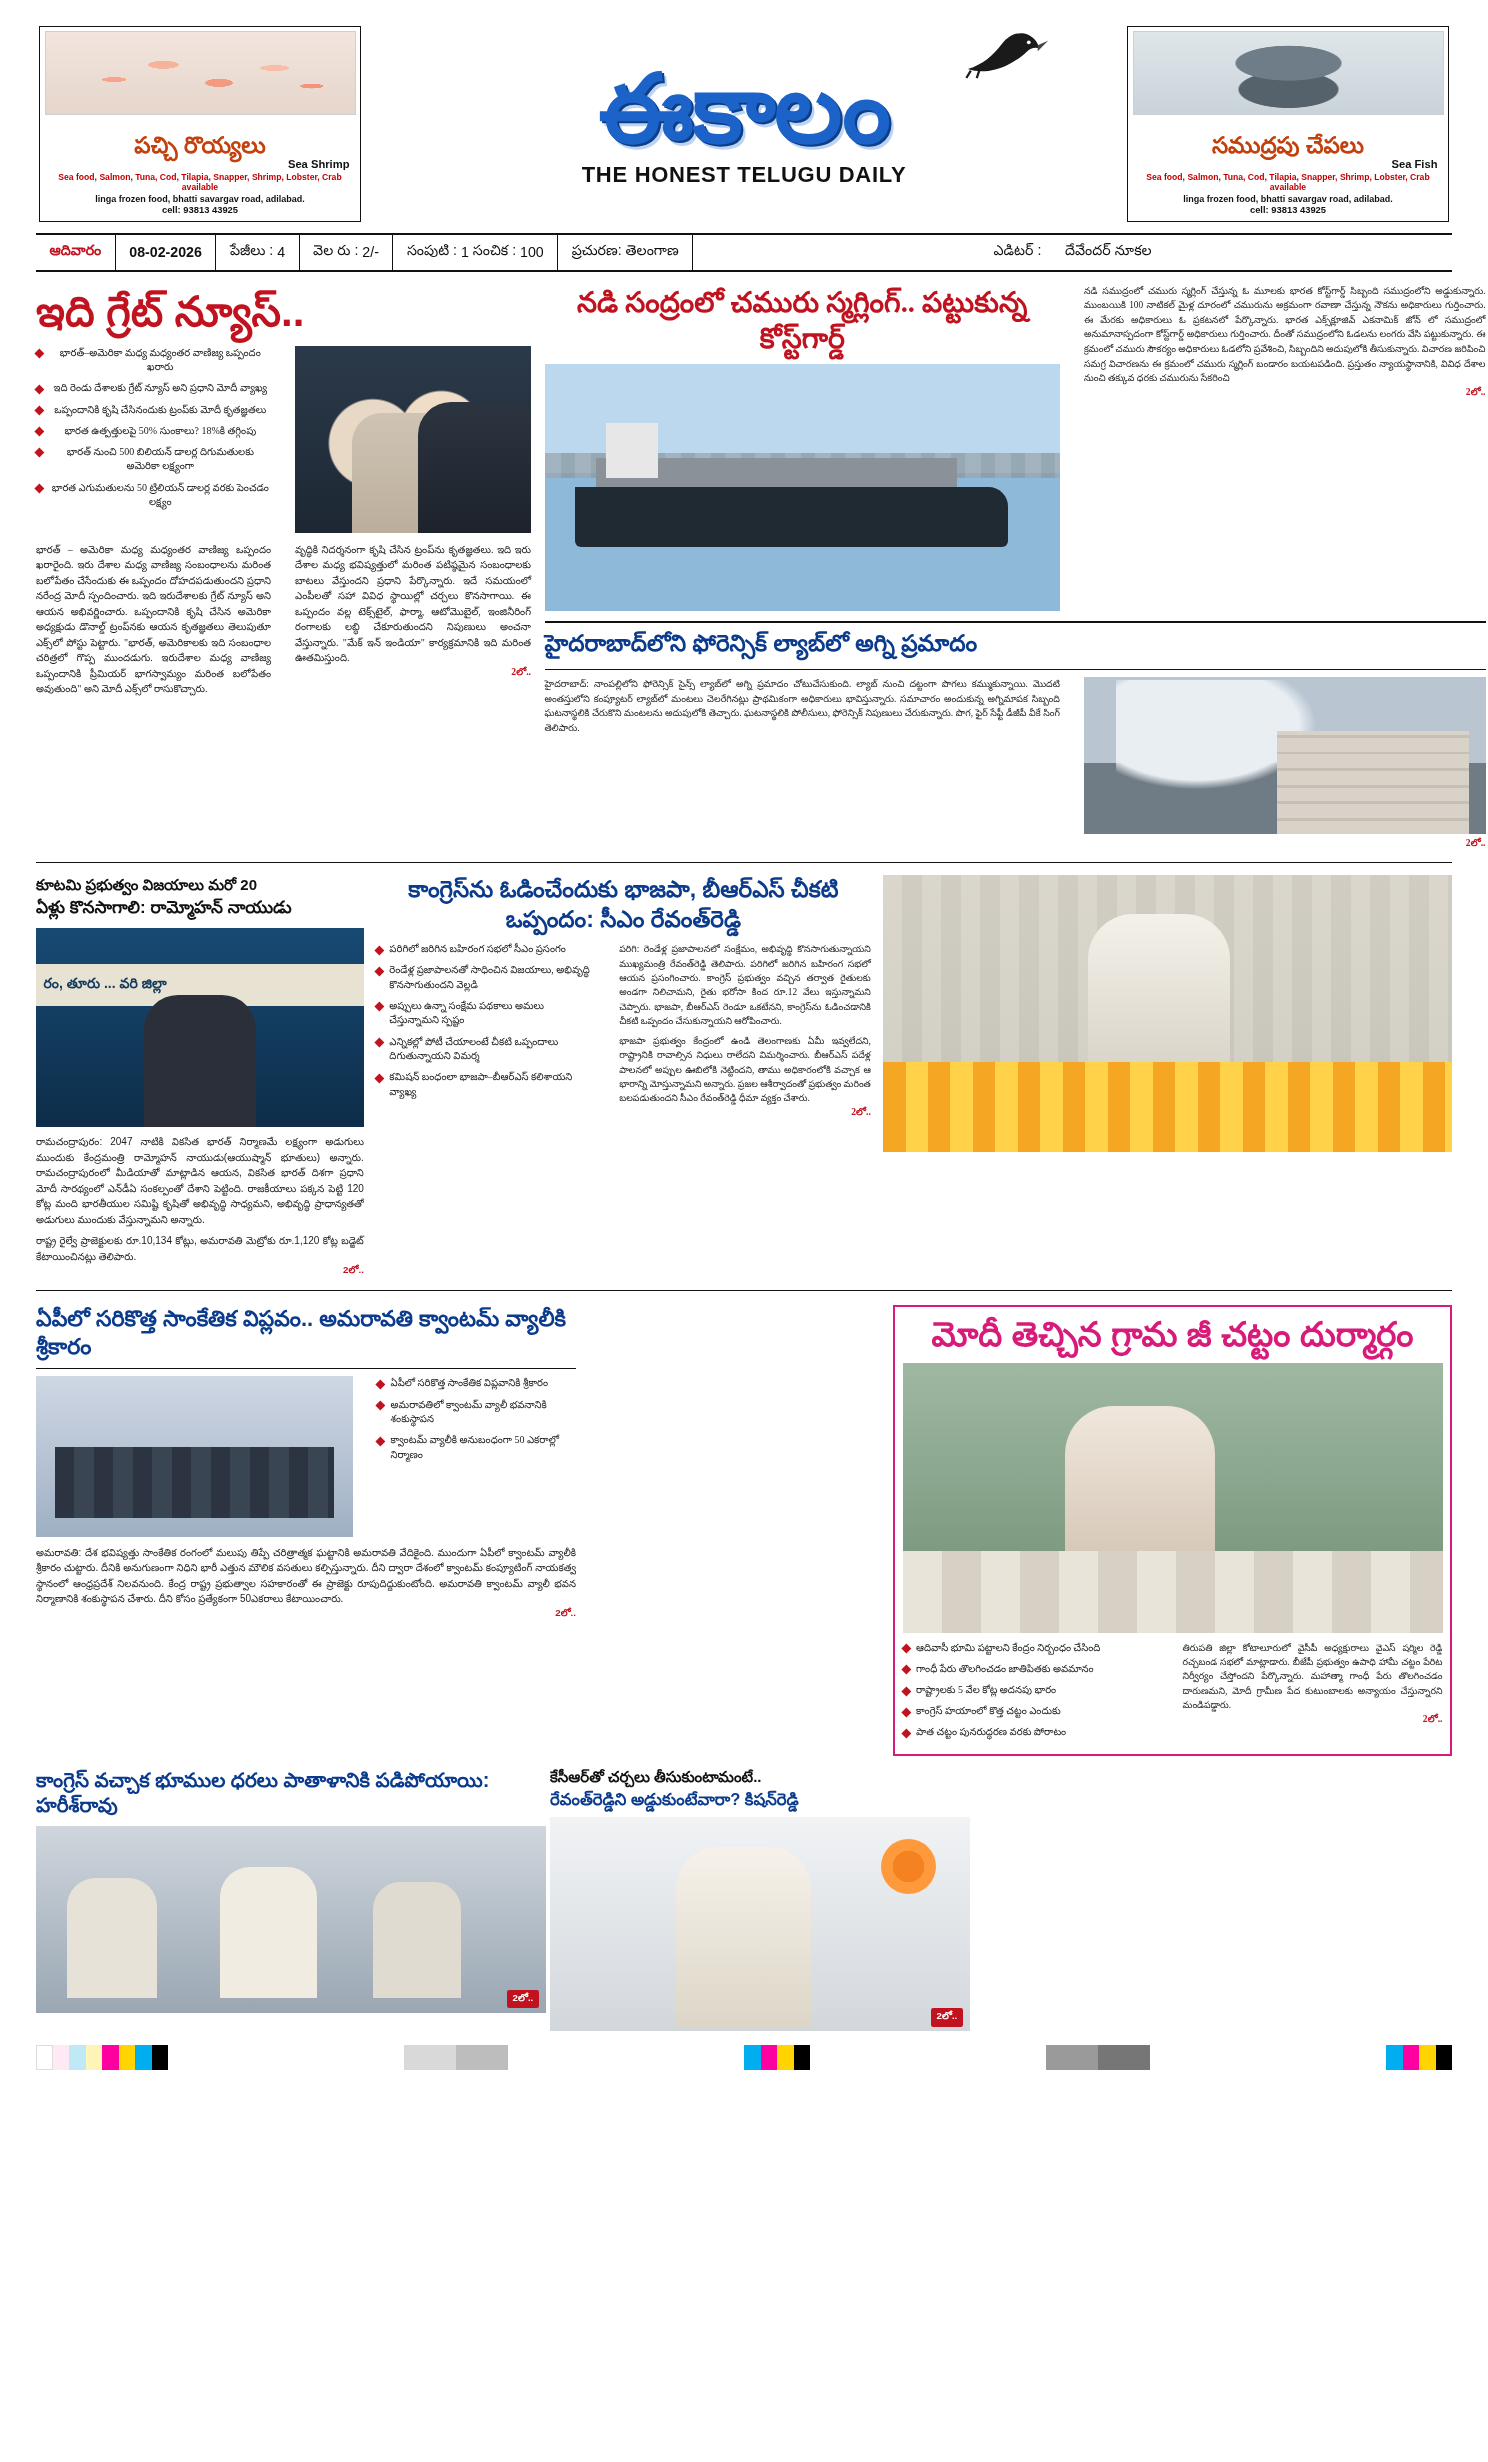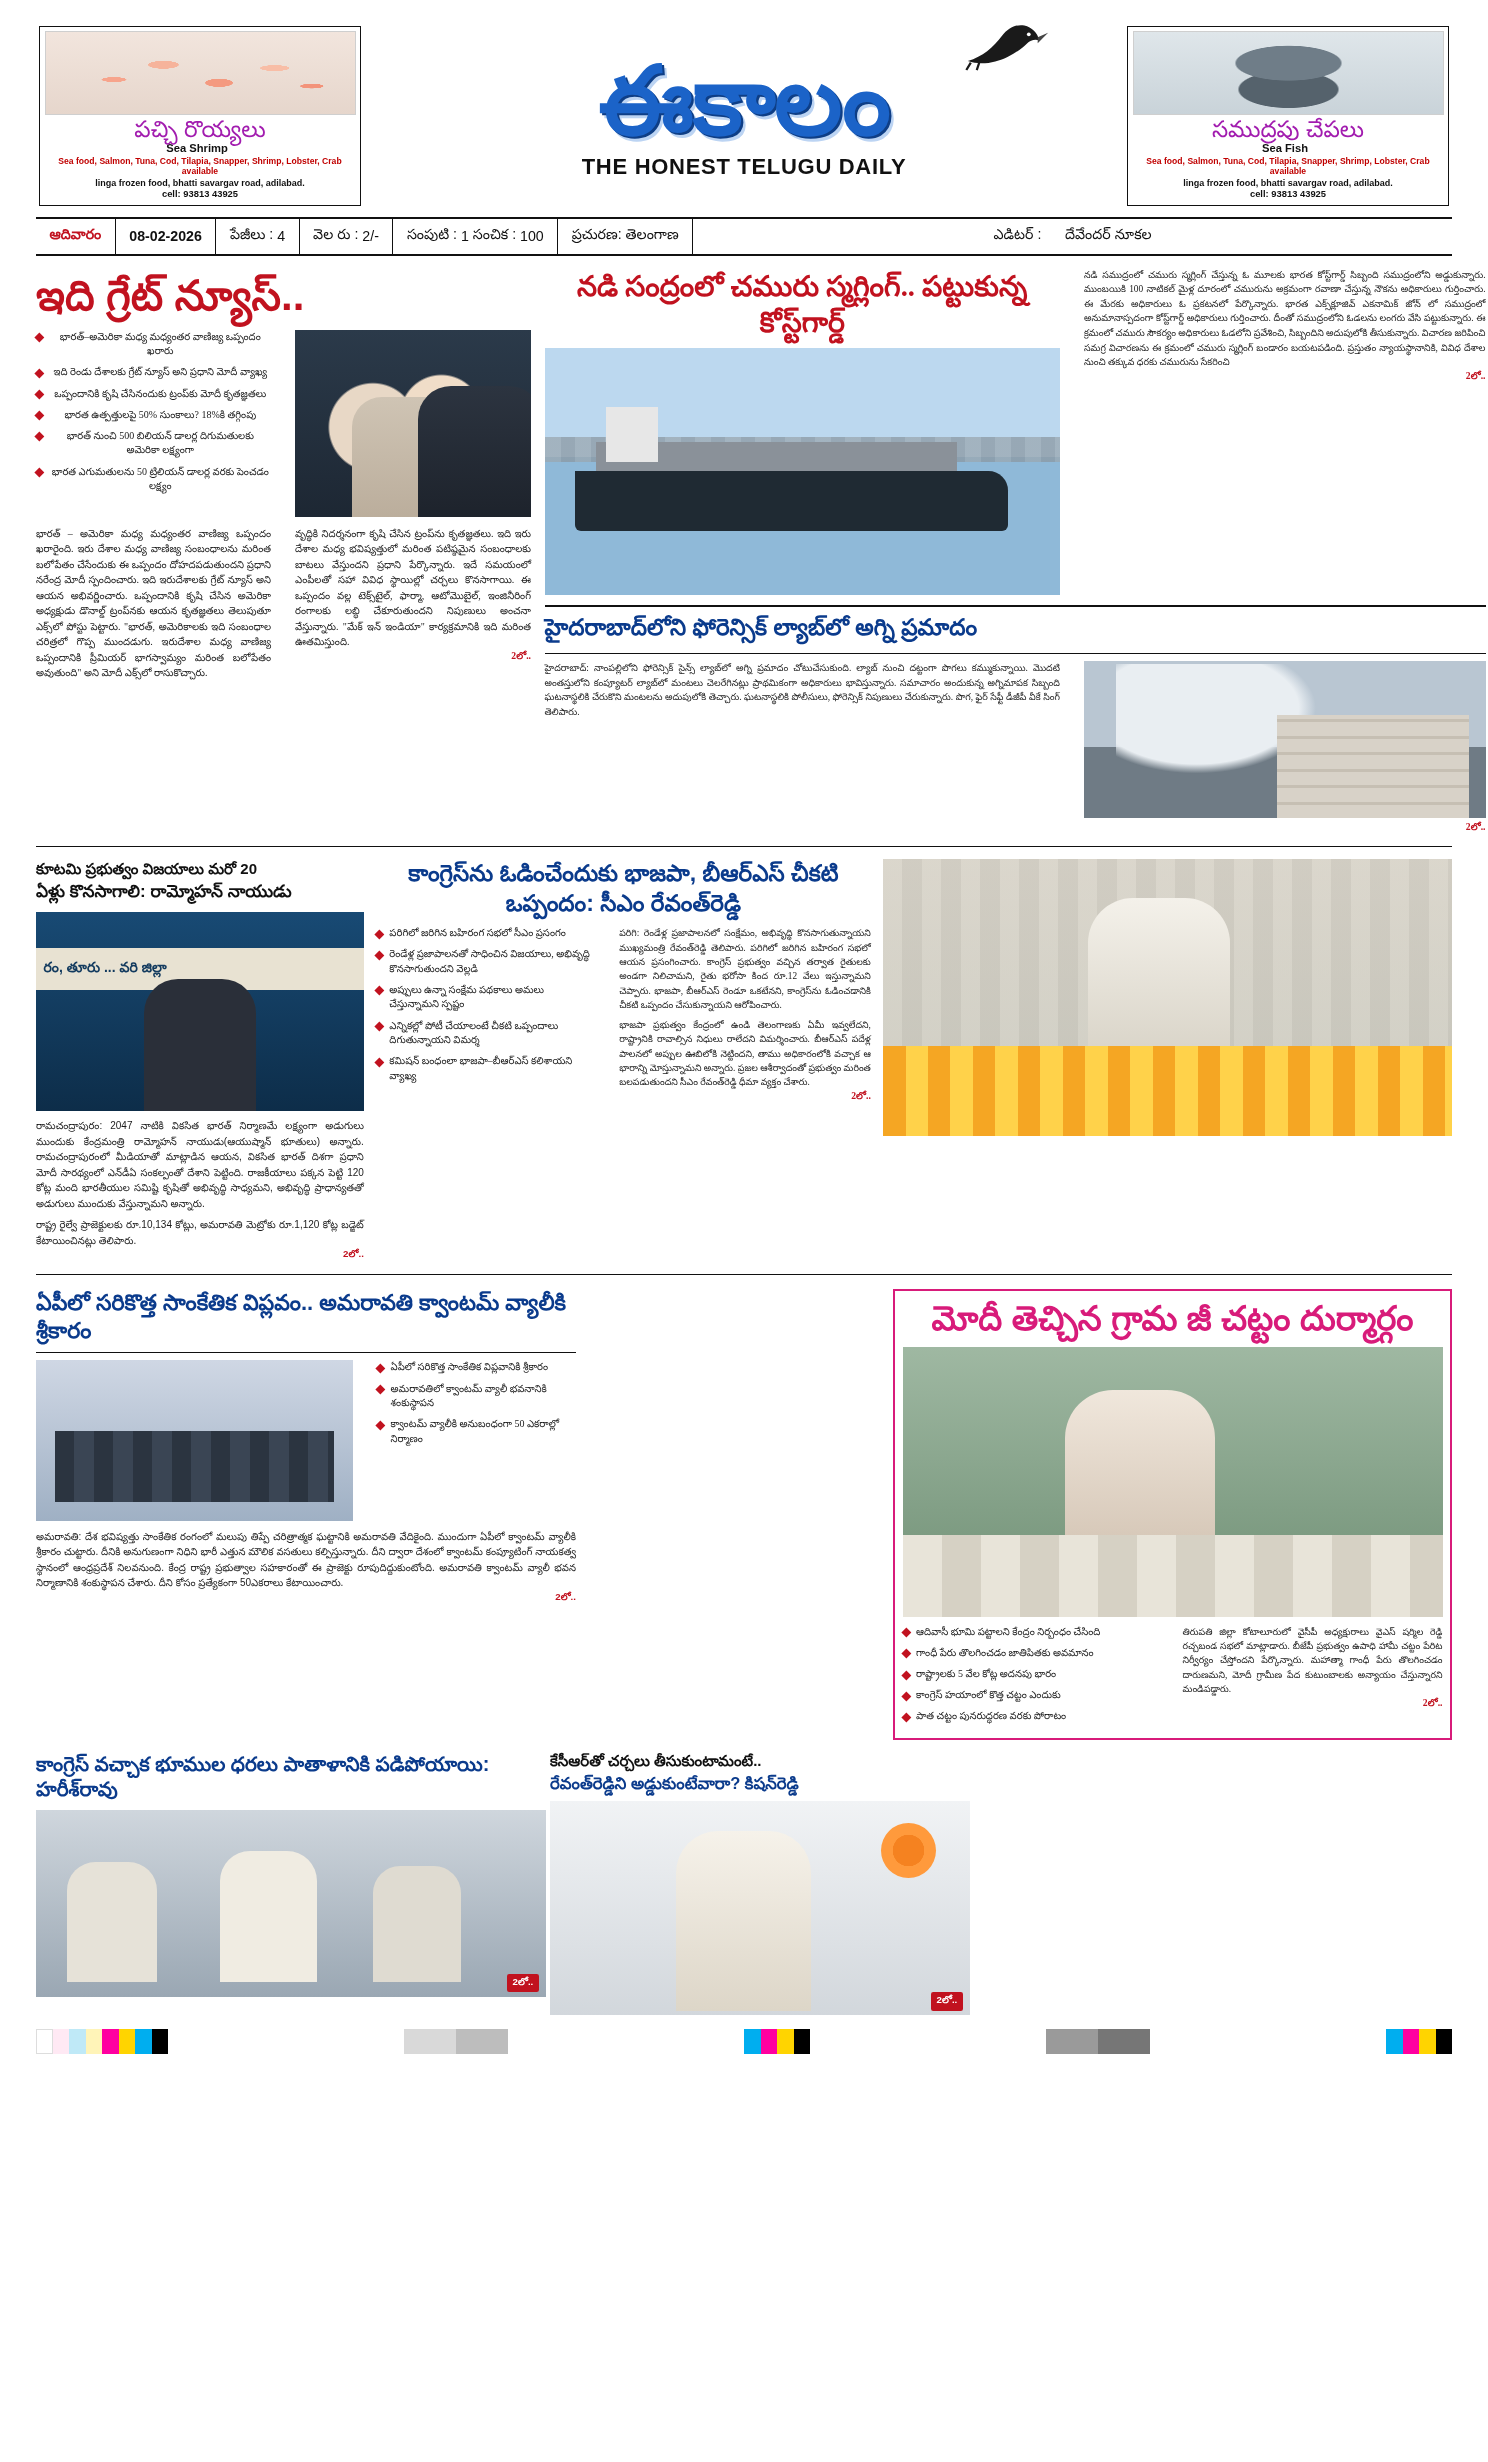--- a/index.html
+++ b/index.html
@@ -49,25 +49,25 @@
       radial-gradient(ellipse at 86% 66%, #f3937a 0 11.2px, transparent 12px),
       linear-gradient(#f2e5dd, #e6d6cc);
   }
   .ad-img.fish {
     background:
       radial-gradient(ellipse at 50% 38%, #6f7d88 0 52px, transparent 54px),
       radial-gradient(ellipse at 50% 70%, #55626c 0 49px, transparent 51px),
       linear-gradient(#dfe6ea, #c9d3d9);
   }
   .ad-title-tel {
-    font-size: 23px; font-weight: normal; color: #a21caf; margin-top: 1px;
+    font-size: 23px; font-weight: bold; color: #c2410c; margin-top: 17px;
     position: relative;
   }
   .ad-title-en {
-    font-size: 11.2px; font-weight: bold; color: #111; text-align: center;
+    font-size: 11.2px; font-weight: bold; color: #111; text-align: right;
     margin-top: -6px; padding-right: 6px;
   }
   .ad-line1 { font-size: 8.6px; font-weight: bold; color: #c00000; margin-top: 2px; }
   .ad-line2 { font-size: 9px; font-weight: bold; color: #111; margin-top: 1.5px; }
   .ad-line3 { font-size: 9.4px; font-weight: bold; color: #111; margin-top: 0.7px; }
 
   .brand-wrap { text-align: center; flex: 1; position: relative; }
   .brand-title {
     font-size: 96px;
     font-weight: bold;

